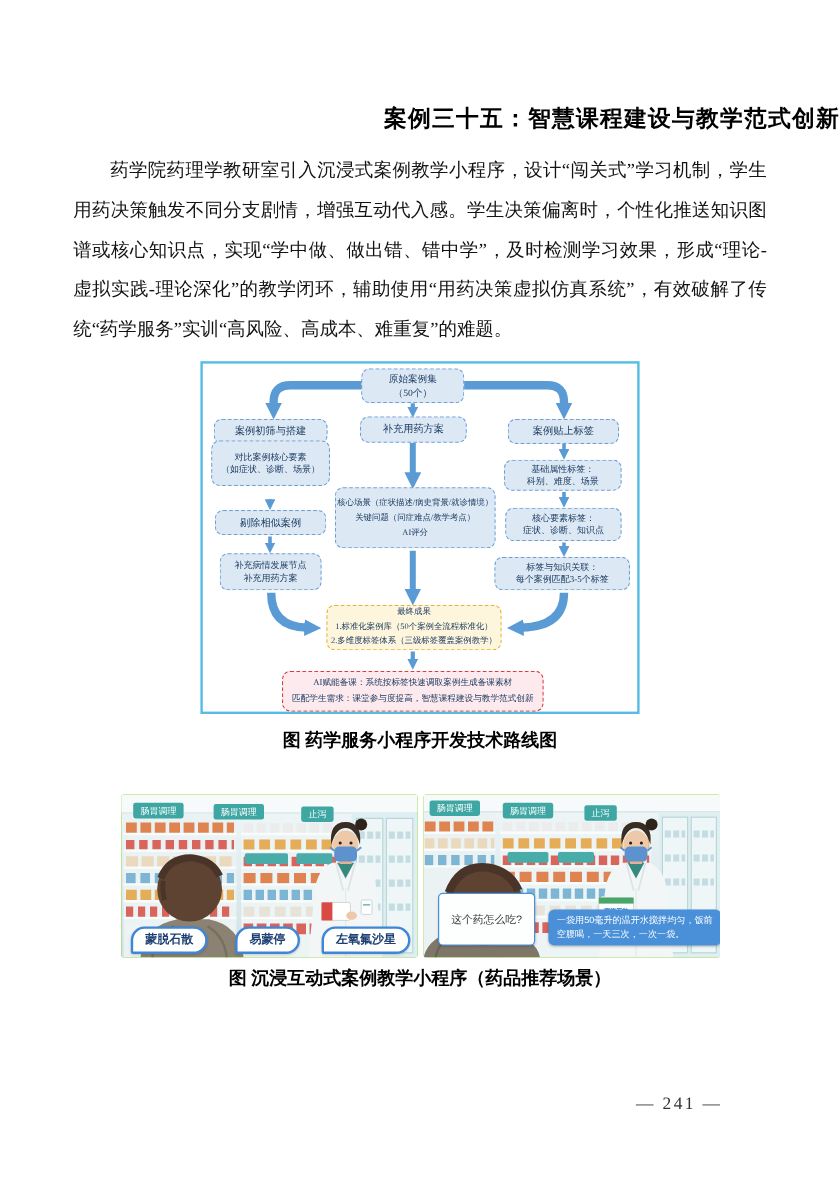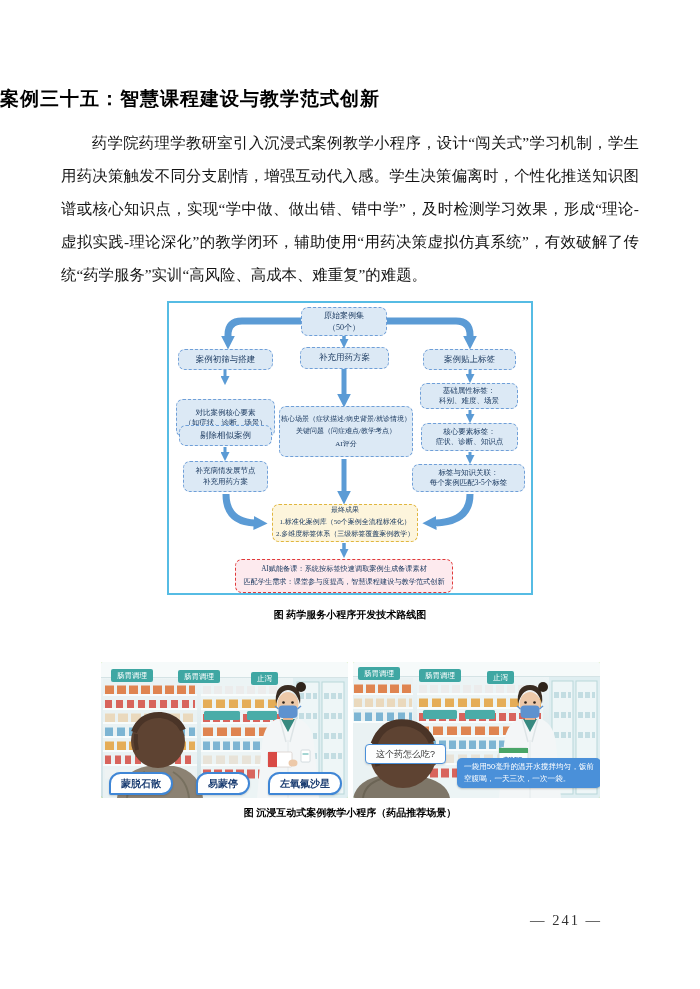--- a/index.html
+++ b/index.html
@@ -1,51 +1,51 @@
 <!DOCTYPE html>
 <html><head>
 <meta charset="utf-8">
 <style>
   html,body{margin:0;padding:0;background:#fff;}
   .page{position:relative;width:700px;height:989px;background:#ffffff;overflow:hidden;
         font-family:"Liberation Serif","DejaVu Serif",serif;color:#111;}
 
-  .title{position:absolute;top:86px;left:0;right:0;margin:0;text-align:left;
+  .title{position:absolute;top:86px;left:0;right:0;margin:0;text-align:right;
          font-size:19px;font-weight:bold;letter-spacing:1px;
          font-family:"Liberation Sans","DejaVu Sans",sans-serif;color:#000;}
 
   .body-text{position:absolute;top:126px;left:61px;width:578px;margin:0;
              font-size:15.4px;line-height:33px;text-align:justify;text-indent:2em;color:#131313;}
 
   
   .flowchart{position:absolute;top:301px;left:167px;width:366px;height:294px;
              background:#ffffff;border:2px solid #56bce4;box-sizing:border-box;}
   .fc-arrows{position:absolute;left:0;top:0;width:362px;height:290px;}
   .fc-node{position:absolute;box-sizing:border-box;display:flex;align-items:center;justify-content:center;
            text-align:center;white-space:pre-line;line-height:1.4;font-weight:normal;
            background:#dce9f5;border:1px dashed #6f9fd8;border-radius:7px;color:#17365d;
            font-family:"Liberation Serif","DejaVu Serif",serif;}
   .fc-yellow{background:#fdf5dc;border:1px dashed #e0b63f;}
   .fc-red{background:#fdeaee;border:1.2px dashed #e03a3a;}
 
-  .caption{position:absolute;left:0;right:0;text-align:center;font-size:10px;font-weight:bold;color:#000;}
+  .caption{position:absolute;left:0;right:0;text-align:center;font-size:15px;font-weight:bold;color:#000;}
   .cap1{top:608px;}
   .cap2{top:806px;}
 
   
   .photos{position:absolute;top:662px;left:101px;width:500px;height:138px;display:flex;gap:5px;}
   .photo{position:relative;width:247px;height:136px;overflow:hidden;border-radius:2px;background:#84cc16;}
   .scene{position:absolute;left:0;top:0;width:247px;height:136px;}
   .shelf-sign{position:absolute;background:#3fa7a3;color:#fff;font-size:7.5px;line-height:1.5;
               padding:1px 6px;border-radius:2px;font-family:"Liberation Sans","DejaVu Sans",sans-serif;}
   .option-btn{position:absolute;background:#ffffff;border:2px solid #3f86d6;border-radius:12px 12px 12px 2px;
               color:#1d3f73;font-weight:bold;font-size:10px;line-height:1.5;padding:2px 10px;
               font-family:"Liberation Sans","DejaVu Sans",sans-serif;box-shadow:0 1px 2px rgba(0,0,0,.15);}
   .bubble-q{position:absolute;background:#fdfefe;border:1.5px solid #4a90d9;border-radius:4px;
-            color:#333;font-size:9px;line-height:1.6;padding:2px 10px;
+            color:#333;font-size:9px;line-height:1.6;padding:14px 10px;
             font-family:"Liberation Sans","DejaVu Sans",sans-serif;box-shadow:0 1px 2px rgba(0,0,0,.15);}
   .bubble-a{position:absolute;background:#4a90d9;color:#fff;font-size:7.6px;line-height:1.55;
             padding:3px 7px;border-radius:5px;width:130px;text-align:left;
             font-family:"Liberation Sans","DejaVu Sans",sans-serif;box-shadow:0 1px 2px rgba(0,0,0,.2);}
 
   .page-number{position:absolute;top:912px;right:98px;font-size:14.5px;color:#333;letter-spacing:2px;}
 </style>
 </head>
 <body>
 
@@ -86,21 +86,21 @@
 
       <path d="M175 240 L175 247" fill="none" stroke="#5b9bd5" stroke-width="3.5" marker-end="url(#ahS)"></path>
     </svg>
 
     <div class="fc-node" style="left:132px;top:4px;width:86px;height:29px;font-size:8px">原始案例集
 （50个）</div>
     <div class="fc-node" style="left:9px;top:46px;width:95px;height:21px;font-size:8.5px">案例初筛与搭建</div>
     <div class="fc-node" style="left:131px;top:44px;width:89px;height:22px;font-size:8.5px">补充用药方案</div>
     <div class="fc-node" style="left:254px;top:46px;width:93px;height:21px;font-size:8.5px">案例贴上标签</div>
 
-    <div class="fc-node" style="left:7px;top:96px;width:99px;height:38px;font-size:7.5px">对比案例核心要素
+    <div class="fc-node" style="left:7px;top:64px;width:99px;height:38px;font-size:7.5px">对比案例核心要素
 （如症状、诊断、场景）</div>
     <div class="fc-node" style="left:10px;top:122px;width:93px;height:21px;font-size:8.5px">剔除相似案例</div>
     <div class="fc-node" style="left:14px;top:158px;width:85px;height:31px;font-size:7.5px">补充病情发展节点
 补充用药方案</div>
 
     <div class="fc-node" style="left:110px;top:103px;width:134px;height:51px;font-size:7px;line-height:1.8">核心场景（症状描述/病史背景/就诊情境）
 关键问题（问症难点/教学考点）
 AI评分</div>
 
     <div class="fc-node" style="left:251px;top:80px;width:98px;height:26px;font-size:7.5px">基础属性标签：

